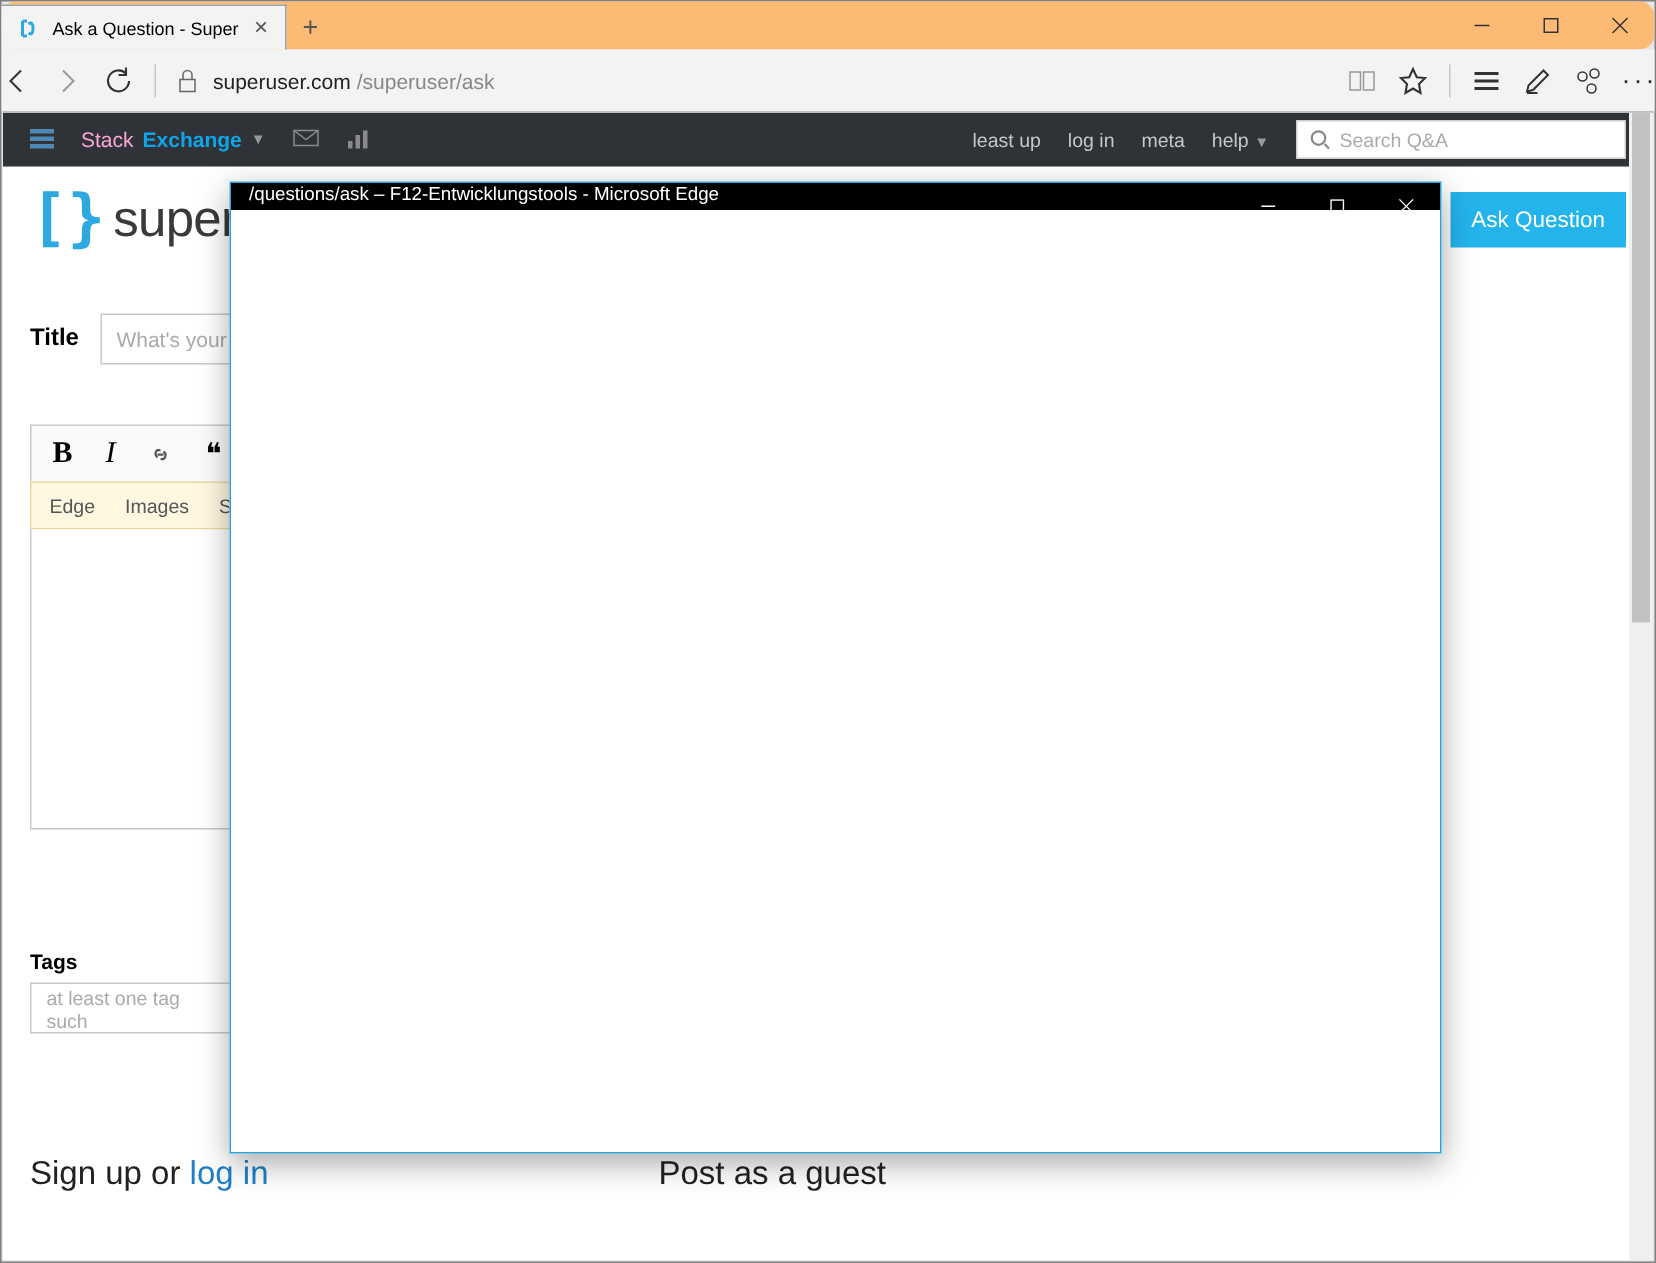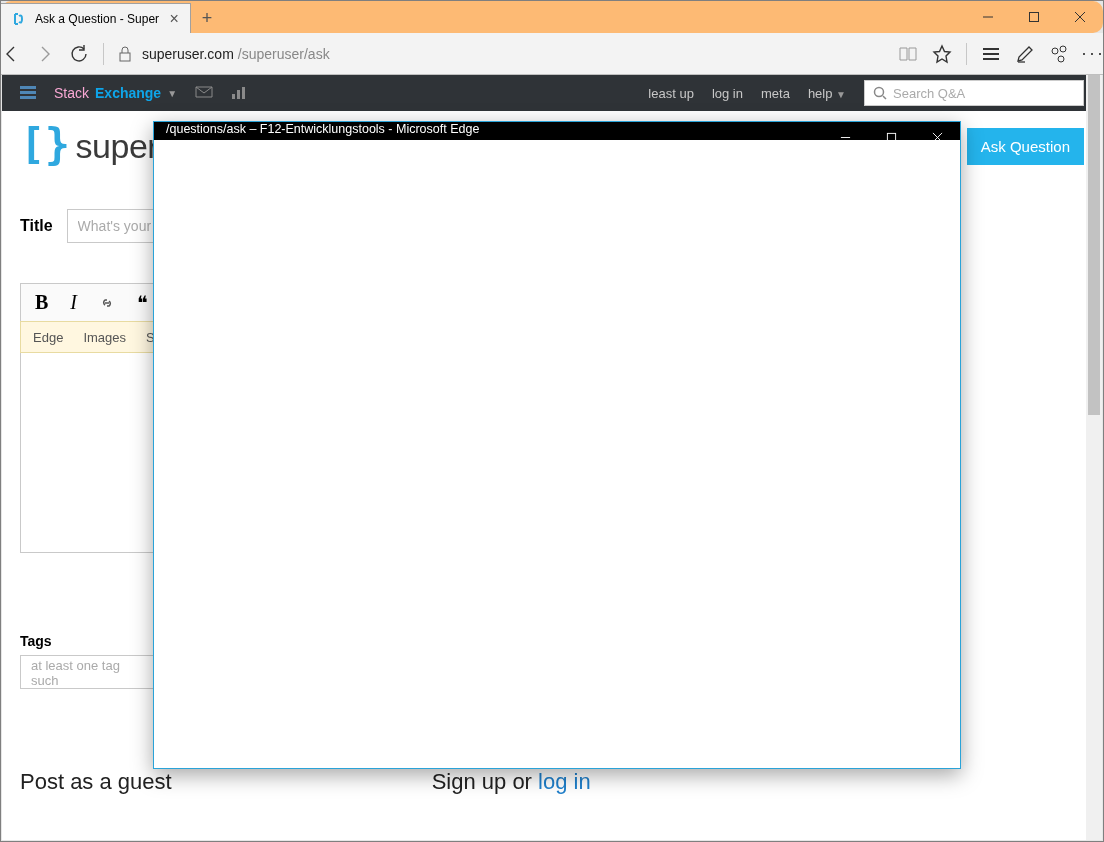--- a/index.html
+++ b/index.html
@@ -266,24 +266,24 @@
       <div class="editor-body"></div>
 
       <div class="tags-section">
         <span class="lbl">Tags</span>
         <div class="tags-input">
             <span>at least one tag such</span>
           </div>
       </div>
 
       <div class="signup-row">
-        <div>Post as a guest</div>
         <div>
           <span>Sign up or </span><a href="#">log in</a>
         </div>
+        <div>Post as a guest</div>
       </div>
     </div>
 
 
     <div class="page-scrollbar">
         <div class="thumb"></div>
       </div>
   </div>
 
   <div class="devtools">

